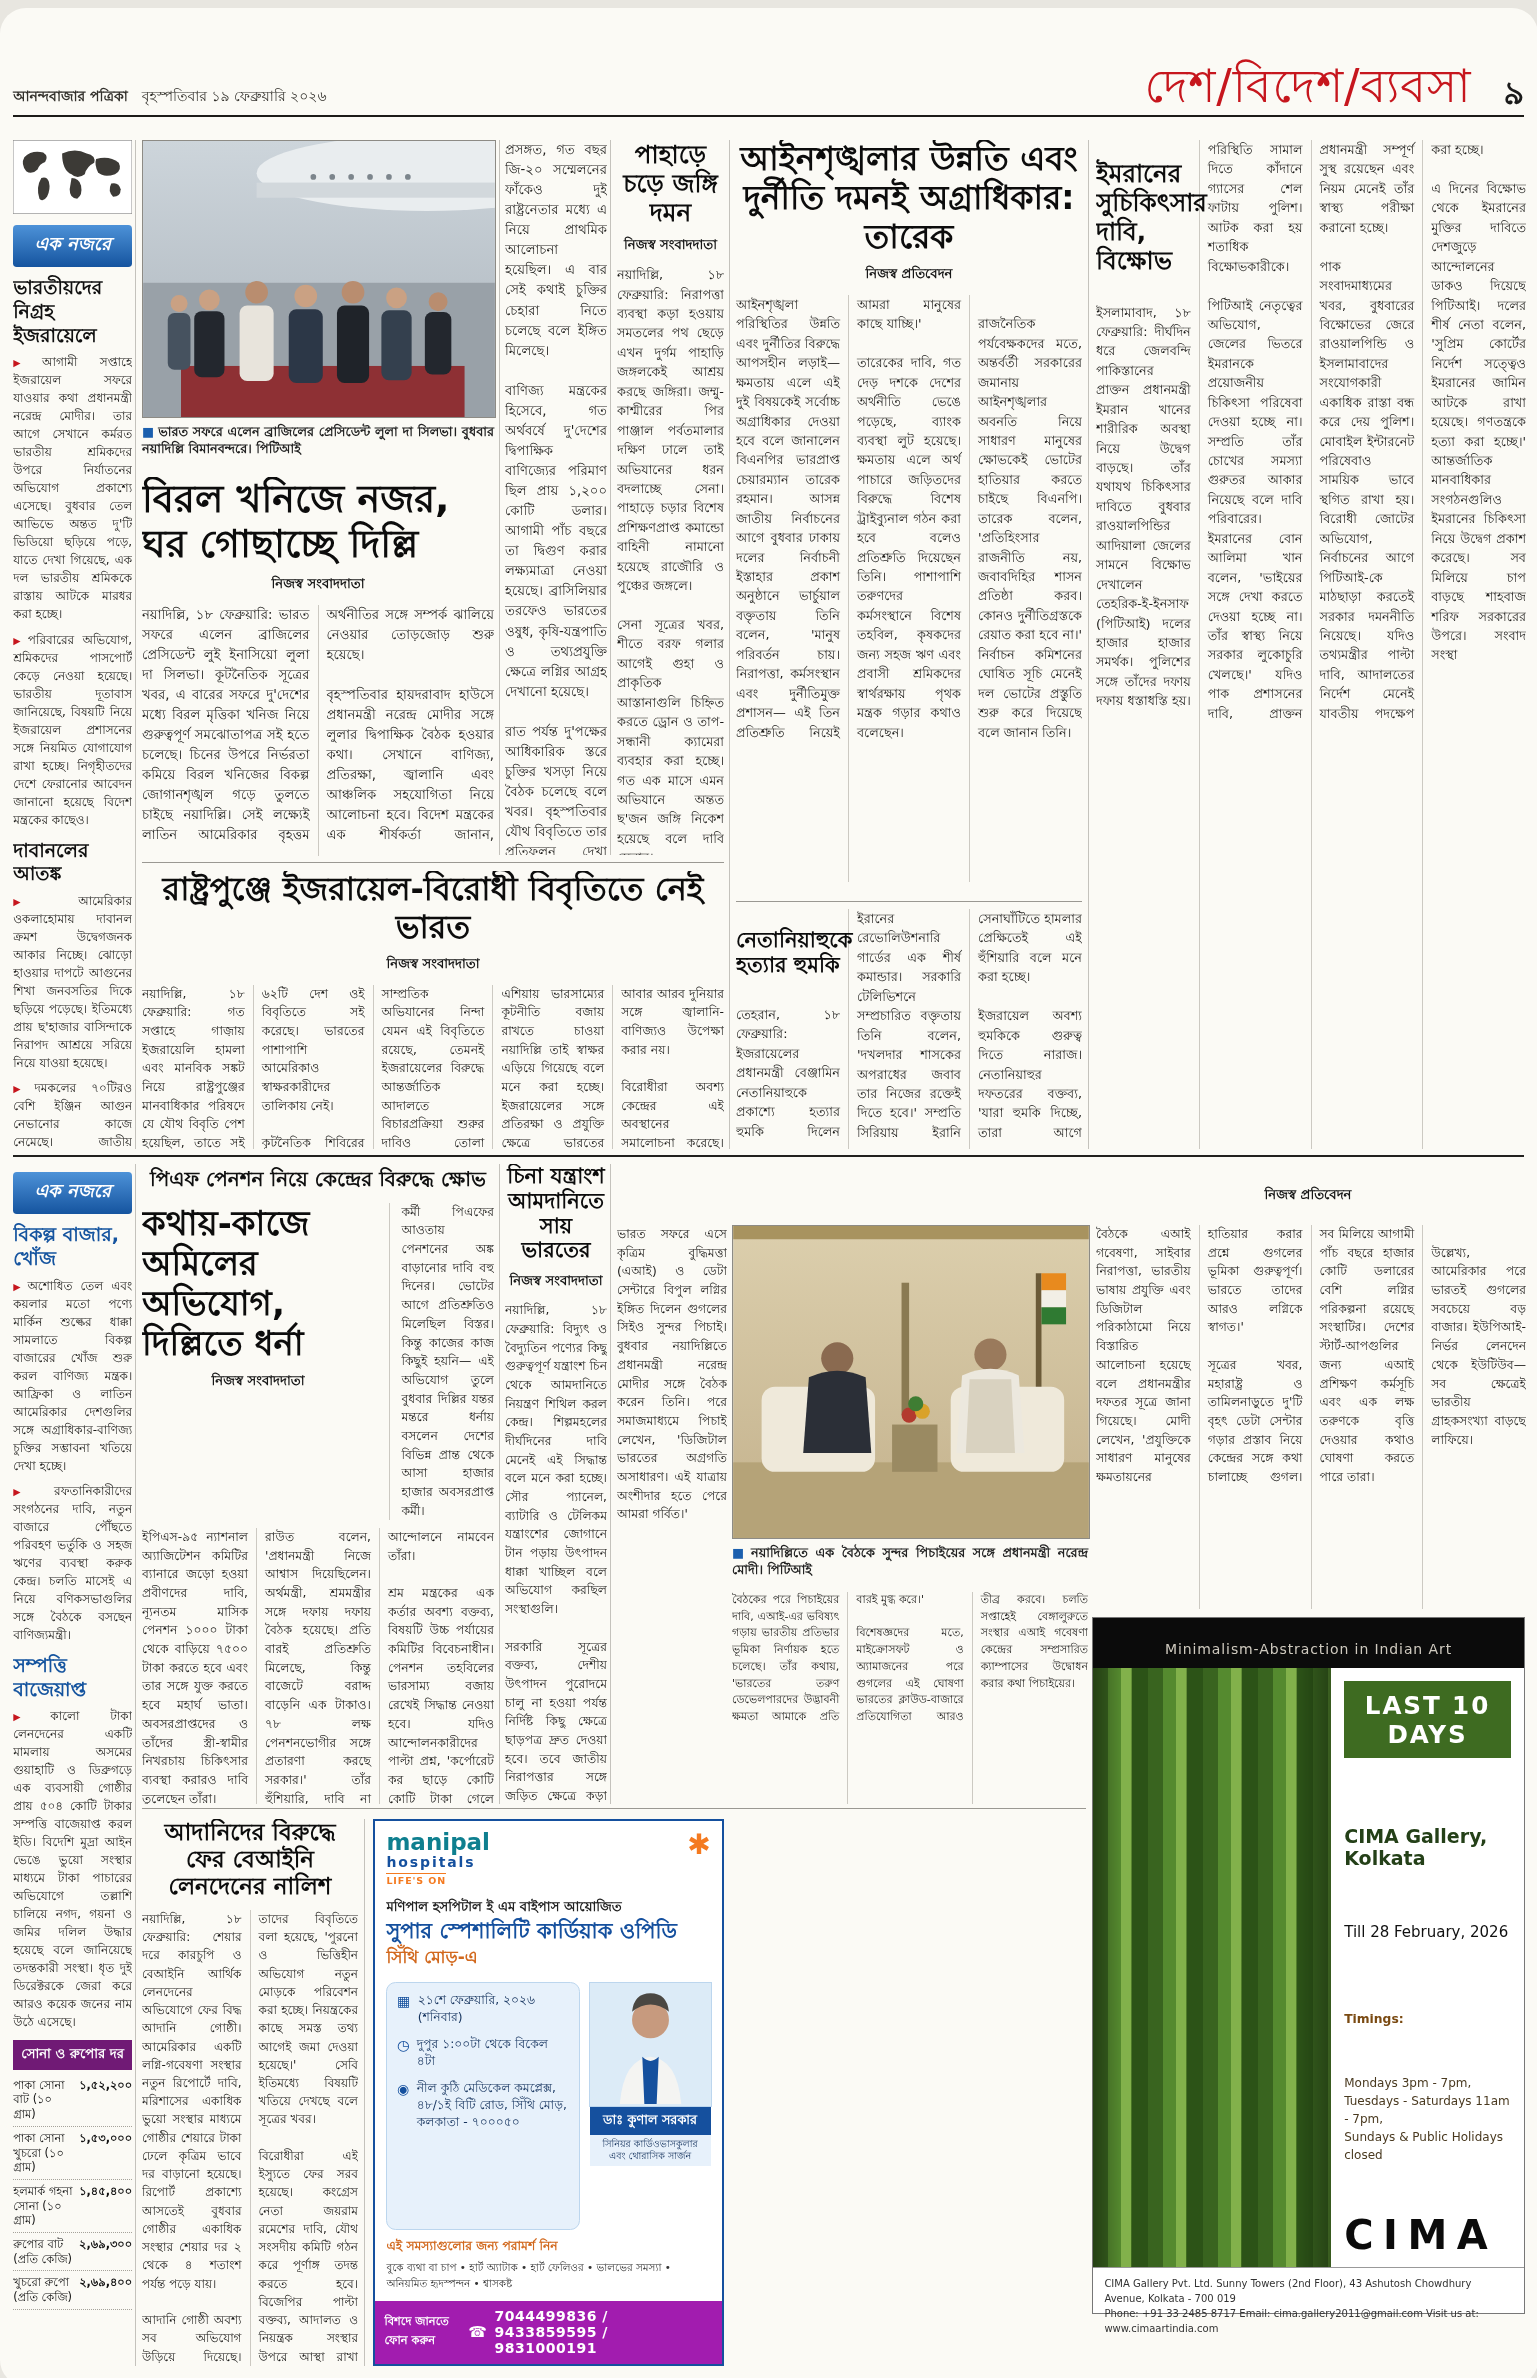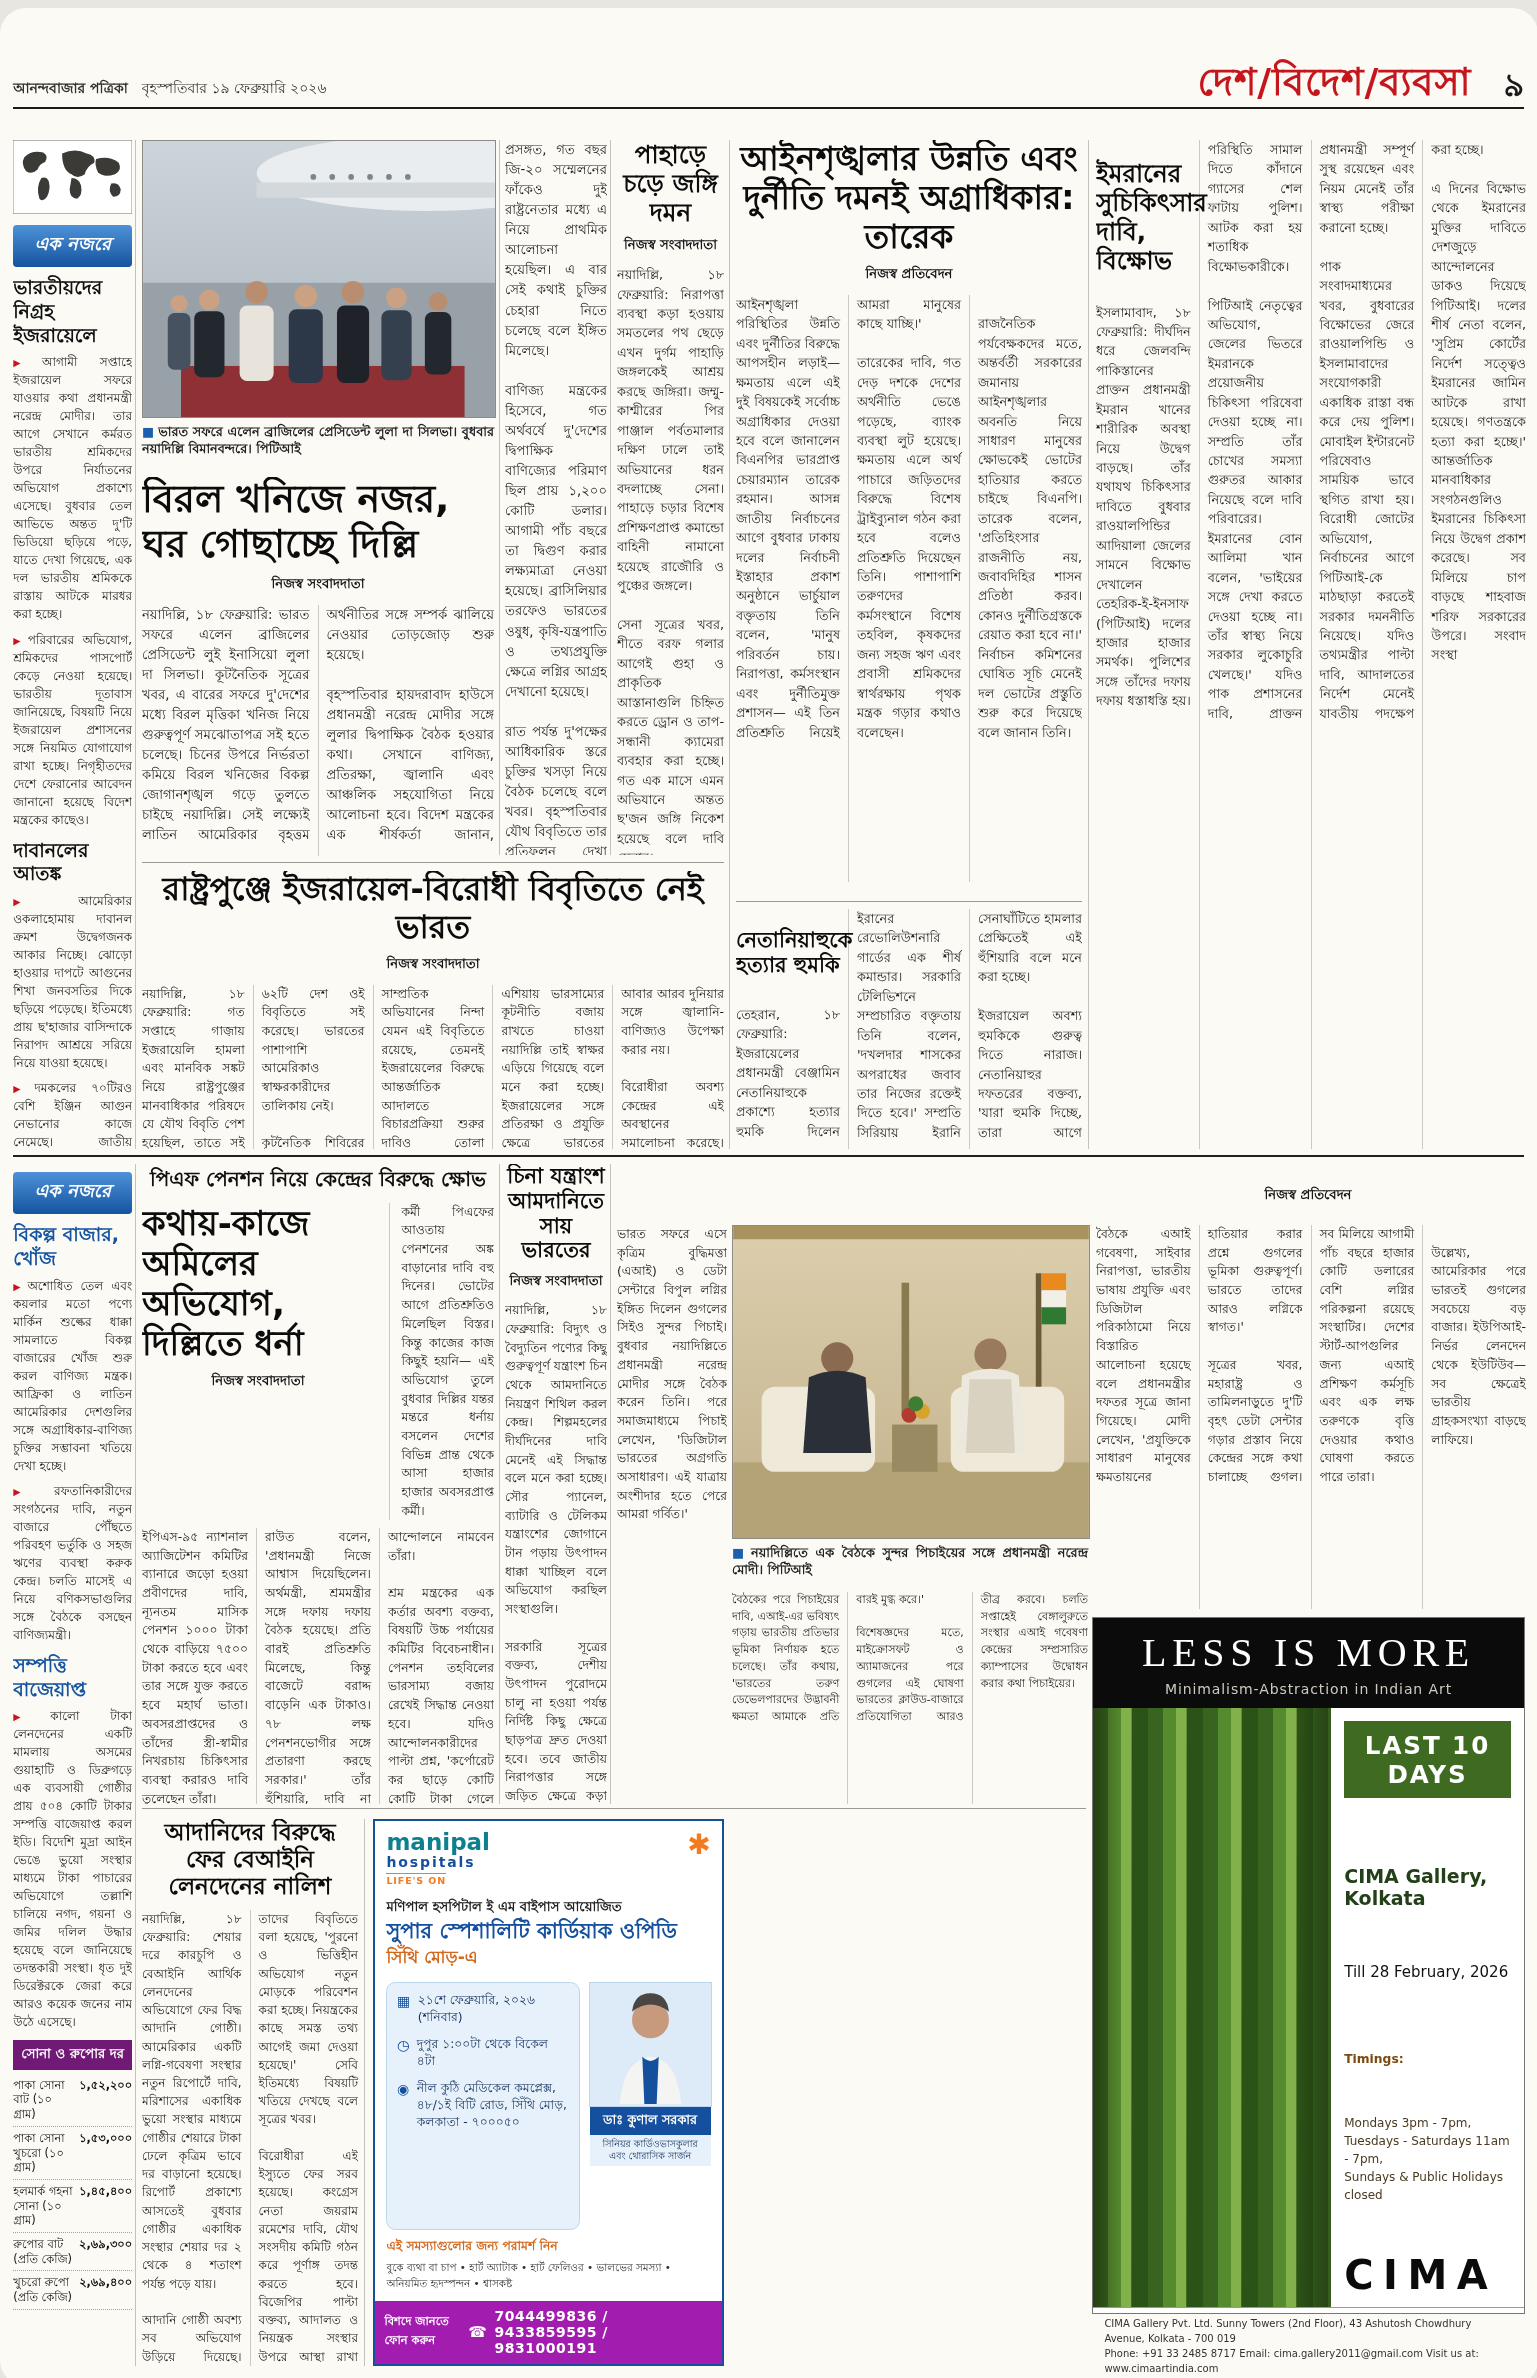--- a/index.html
+++ b/index.html
@@ -8,21 +8,21 @@
   .abs{position:absolute;}
   .vr{position:absolute;width:0.9px;background:#c4c2bc;}
   .hr{position:absolute;height:0.9px;background:#9a9892;}
   .hr-heavy{position:absolute;height:1.9px;background:#22211e;}
 
   
   .hdr{display:flex;align-items:flex-end;justify-content:space-between;border-bottom:2.8px solid #1c1b18;padding-bottom:5.7px;}
   .hdr-left{font-size:14px;color:#33312c;}
   .hdr-left b{margin-right:9.5px;}
   .hdr-right{display:flex;align-items:flex-end;gap:32px;}
-  .section-title{color:#c6161d;font-weight:700;font-size:38px;line-height:1;letter-spacing:0.9px;}
+  .section-title{color:#c6161d;font-weight:400;font-size:46px;line-height:1;letter-spacing:0.9px;}
   .page-num{font-size:32px;font-weight:800;line-height:1;color:#1a1a1a;}
 
   
   .headline{font-weight:800;color:#0c0c0c;line-height:1.18;}
   .h-xl{font-size:38px;}
   .h-lg{font-size:32px;}
   .h-md{font-size:24.6px;}
   .h-sm{font-size:21px;}
   .byline{text-align:center;font-weight:700;font-size:13.2px;color:#171717;margin:7.6px 0 8.5px;}
   .kicker{text-align:center;font-weight:800;font-size:20px;color:#101010;margin-bottom:5.7px;}
@@ -381,21 +381,20 @@
 
     <div class="abs body cols4 clip" style="left:479px;top:61px;width:430px;height:384px;font-size:12.3px;">বৈঠকে এআই গবেষণা, সাইবার নিরাপত্তা, ভারতীয় ভাষায় প্রযুক্তি এবং ডিজিটাল পরিকাঠামো নিয়ে বিস্তারিত আলোচনা হয়েছে বলে প্রধানমন্ত্রীর দফতর সূত্রে জানা গিয়েছে। মোদী লেখেন, 'প্রযুক্তিকে সাধারণ মানুষের ক্ষমতায়নের হাতিয়ার করার প্রশ্নে গুগলের ভূমিকা গুরুত্বপূর্ণ। ভারতে তাদের আরও লগ্নিকে স্বাগত।'
 
 সূত্রের খবর, মহারাষ্ট্র ও তামিলনাড়ুতে দু'টি বৃহৎ ডেটা সেন্টার গড়ার প্রস্তাব নিয়ে কেন্দ্রের সঙ্গে কথা চালাচ্ছে গুগল। সব মিলিয়ে আগামী পাঁচ বছরে হাজার কোটি ডলারের বেশি লগ্নির পরিকল্পনা রয়েছে সংস্থাটির। দেশের স্টার্ট-আপগুলির জন্য এআই প্রশিক্ষণ কর্মসূচি এবং এক লক্ষ তরুণকে বৃত্তি দেওয়ার কথাও ঘোষণা করতে পারে তারা।
 
 উল্লেখ্য, আমেরিকার পরে ভারতই গুগলের সবচেয়ে বড় বাজার। ইউপিআই-নির্ভর লেনদেন থেকে ইউটিউব— সব ক্ষেত্রেই ভারতীয় গ্রাহকসংখ্যা বাড়ছে লাফিয়ে।</div>
   </div>
 
   <div class="abs cima" style="left:1092px;top:1609px;width:433px;height:697px;">
     <div class="cima-top">
-      <div class="cima-title">LESS IS MORE</div>
       <div class="cima-sub">Minimalism-Abstraction in Indian Art</div>
     </div>
     <div class="cima-main">
       <div class="cima-art"></div>
       <div class="cima-right">
         <div class="cima-banner">LAST 10 DAYS</div>
         <div class="cima-gal">CIMA Gallery, Kolkata</div>
         <div class="cima-till">Till 28 February, 2026</div>
         <div class="cima-tim-label">Timings:</div>
         <div class="cima-tim">

